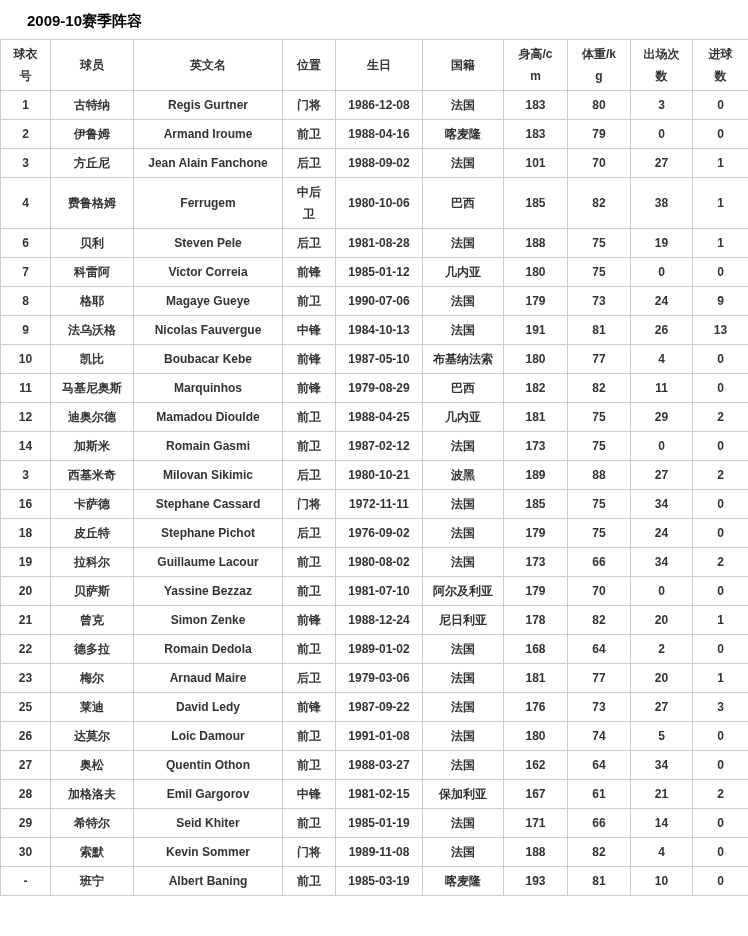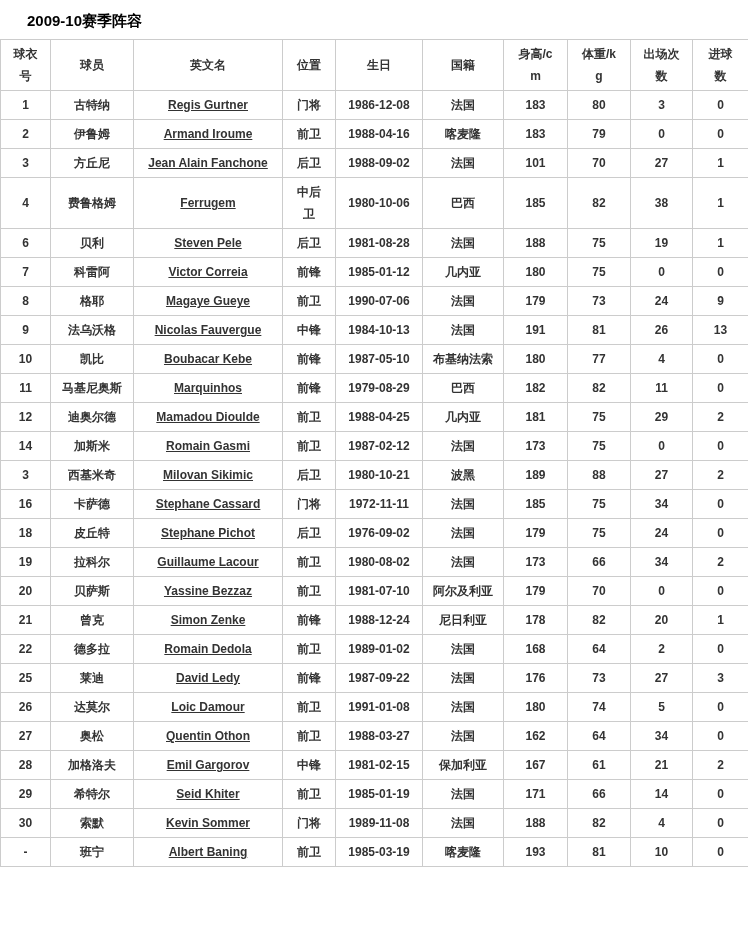--- a/index.html
+++ b/index.html
@@ -40,21 +40,20 @@
   table.roster th {
     height: 44px; 
     font-weight: bold;
   }
   table.roster td {
     height: 22px; 
   }
   table.roster td:nth-child(3) {
     padding-left: 2px;
     padding-right: 2px;
-    text-decoration: underline;
   }
 </style>
 </head>
 <body>
 
 <div class="page">
   <div class="page-title">2009-10赛季阵容</div>
 
   <table class="roster">
     <colgroup>
@@ -312,20 +311,32 @@
           <td>Romain Dedola</td>
           <td>前卫</td>
           <td>1989-01-02</td>
           <td>法国</td>
           <td>168</td>
           <td>64</td>
           <td>2</td>
           <td>0</td>
         </tr>
         <tr>
+          <td>23</td>
+          <td>梅尔</td>
+          <td>Arnaud Maire</td>
+          <td>后卫</td>
+          <td>1979-03-06</td>
+          <td>法国</td>
+          <td>181</td>
+          <td>77</td>
+          <td>20</td>
+          <td>1</td>
+        </tr>
+        <tr>
           <td>25</td>
           <td>莱迪</td>
           <td>David Ledy</td>
           <td>前锋</td>
           <td>1987-09-22</td>
           <td>法国</td>
           <td>176</td>
           <td>73</td>
           <td>27</td>
           <td>3</td>

